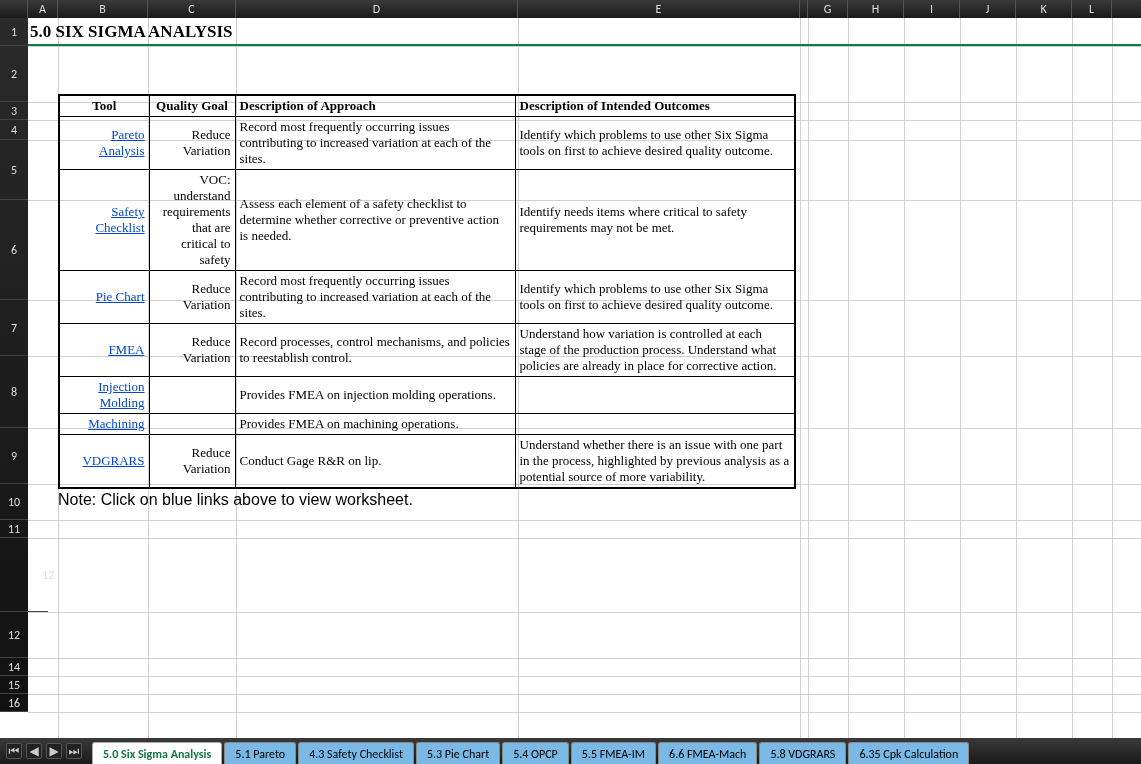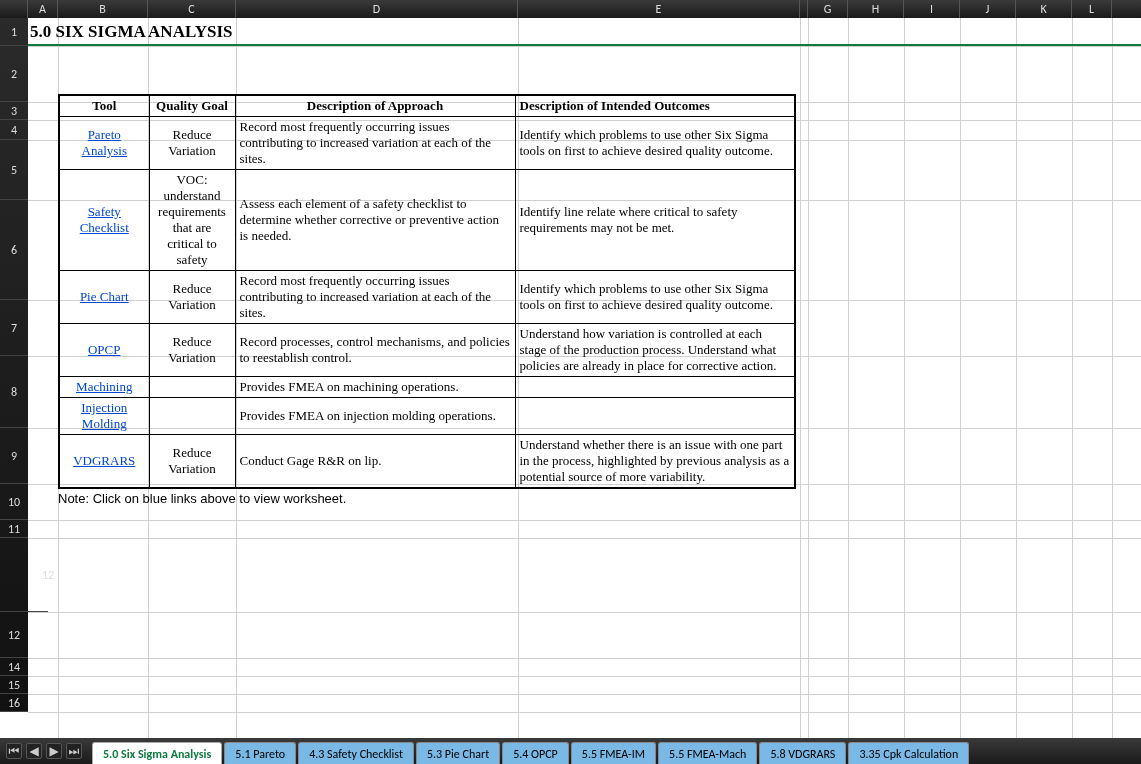--- a/index.html
+++ b/index.html
@@ -25,29 +25,29 @@
   .content { position:absolute; left:0; top:0; right:0; }
 
   .title { font-weight:bold; font-size:17px; padding:4px 2px 2px 2px; }
   .title-underline { height:2px; background:#0d7a3e; margin:0 0 0 0; }
   .intro { padding:6px 2px 4px 2px; line-height:1.45; max-width:820px; }
 
   table.six { border-collapse:collapse; margin-left:30px; margin-top:8px; }
   table.six th, table.six td { border:1px solid #000; padding:2px 4px; vertical-align:middle; }
   table.six { border:2px solid #000;margin-top:48px; }
   table.six th { font-weight:bold; text-align:center; }
-  table.six td.center { text-align:center;font-family:Liberation Serif, serif; }
+  table.six td.center { text-align:right;font-family:Liberation Serif, serif; }
   table.six td.left { text-align:left; }
   table.six .col-tool { width:90px; }
   table.six .col-goal { width:86px; }
   table.six .col-approach { width:280px; }
   table.six .col-outcome { width:280px; }
   a.tool-link { color:#0047d1; text-decoration:underline; }
 
-  .note { font-family: Arial, sans-serif; font-size:13px; margin-left:30px; margin-top:2px; }
+  .note { font-family: Arial, sans-serif; font-size:16px; margin-left:30px; margin-top:2px; }
 
   
   .tabbar { position:absolute; left:0; right:0; bottom:0; height:26px; background:linear-gradient(#3a3a3a,#1a1a1a); display:flex; align-items:stretch; font-family: Calibri, Arial, sans-serif; font-size:12px; }
   .tabnav { display:flex; align-items:center; padding:0 6px; gap:4px; }
   .tabnav .navbtn { width:16px; height:16px; background:#222; border:1px solid #555; color:#ccc; display:flex; align-items:center; justify-content:center; border-radius:2px; cursor:pointer; }
   .tabs { display:flex; align-items:flex-end; gap:2px; padding-left:4px; }
   .tab { padding:4px 10px 3px 10px; border:1px solid #888; border-bottom:none; background:#7ab8e6; color:#000; border-top-left-radius:3px; border-top-right-radius:3px; cursor:pointer; white-space:nowrap; }
   .tab.active { background:#fff; color:#0d7a3e; font-weight:bold; border-color:#aaa; }
 </style>
 </head>
@@ -131,59 +131,59 @@
       <colgroup>
         <col class="col-tool">
           <col class="col-goal">
           <col class="col-approach">
           <col class="col-outcome">
       </colgroup>
       <thead>
         <tr>
           <th>Tool</th>
           <th>Quality Goal</th>
-          <th style="text-align:center">Description of Approach</th>
+          <th style="text-align:left">Description of Approach</th>
           <th style="text-align:left">Description of Intended Outcomes</th>
         </tr>
       </thead>
       <tbody id="tbody">
           <tr>
             <td class="center"><a class="tool-link" href="#">Pareto Analysis</a></td>
             <td class="center">Reduce Variation</td>
             <td class="left">Record most frequently occurring issues contributing to increased variation at each of the sites.</td>
             <td class="left">Identify which problems to use other Six Sigma tools on first to achieve desired quality outcome.</td>
           </tr>
           <tr>
             <td class="center"><a class="tool-link" href="#">Safety Checklist</a></td>
             <td class="center">VOC: understand requirements that are critical to safety</td>
             <td class="left">Assess each element of a safety checklist to determine whether corrective or preventive action is needed.</td>
-            <td class="left">Identify line relate where critical to safety requirements may not be met.</td>
+            <td class="left">Identify needs items where critical to safety requirements may not be met.</td>
           </tr>
           <tr>
             <td class="center"><a class="tool-link" href="#">Pie Chart</a></td>
             <td class="center">Reduce Variation</td>
             <td class="left">Record most frequently occurring issues contributing to increased variation at each of the sites.</td>
             <td class="left">Identify which problems to use other Six Sigma tools on first to achieve desired quality outcome.</td>
           </tr>
           <tr>
-            <td class="center"><a class="tool-link" href="#">OPCP</a></td>
+            <td class="center"><a class="tool-link" href="#">FMEA</a></td>
             <td class="center">Reduce Variation</td>
             <td class="left">Record processes, control mechanisms, and policies to reestablish control.</td>
             <td class="left">Understand how variation is controlled at each stage of the production process. Understand what policies are already in place for corrective action.</td>
+          </tr>
+          <tr>
+            <td class="center"><a class="tool-link" href="#">Injection Molding</a></td>
+            <td class="center"></td>
+            <td class="left">Provides FMEA on injection molding operations.</td>
+            <td class="left"></td>
           </tr>
           <tr>
             <td class="center"><a class="tool-link" href="#">Machining</a></td>
             <td class="center"></td>
             <td class="left">Provides FMEA on machining operations.</td>
-            <td class="left"></td>
-          </tr>
-          <tr>
-            <td class="center"><a class="tool-link" href="#">Injection Molding</a></td>
-            <td class="center"></td>
-            <td class="left">Provides FMEA on injection molding operations.</td>
             <td class="left"></td>
           </tr>
           <tr>
             <td class="center"><a class="tool-link" href="#">VDGRARS</a></td>
             <td class="center">Reduce Variation</td>
             <td class="left">Conduct Gage R&amp;R on lip.</td>
             <td class="left">Understand whether there is an issue with one part in the process, highlighted by previous analysis as a potential source of more variability.</td>
           </tr>
         </tbody>
     </table>
@@ -199,17 +199,17 @@
     <div class="navbtn">▶</div>
     <div class="navbtn">⏭</div>
   </div>
   <div class="tabs" id="tabs">
       <div class="tab active">5.0 Six Sigma Analysis</div>
       <div class="tab">5.1 Pareto</div>
       <div class="tab">4.3 Safety Checklist</div>
       <div class="tab">5.3 Pie Chart</div>
       <div class="tab">5.4 OPCP</div>
       <div class="tab">5.5 FMEA-IM</div>
-      <div class="tab">5.5 FMEA-Mach</div>
+      <div class="tab">6.6 FMEA-Mach</div>
       <div class="tab">5.8 VDGRARS</div>
-      <div class="tab">3.35 Cpk Calculation</div>
+      <div class="tab">6.35 Cpk Calculation</div>
     </div>
 </div>
 
 </body></html>

